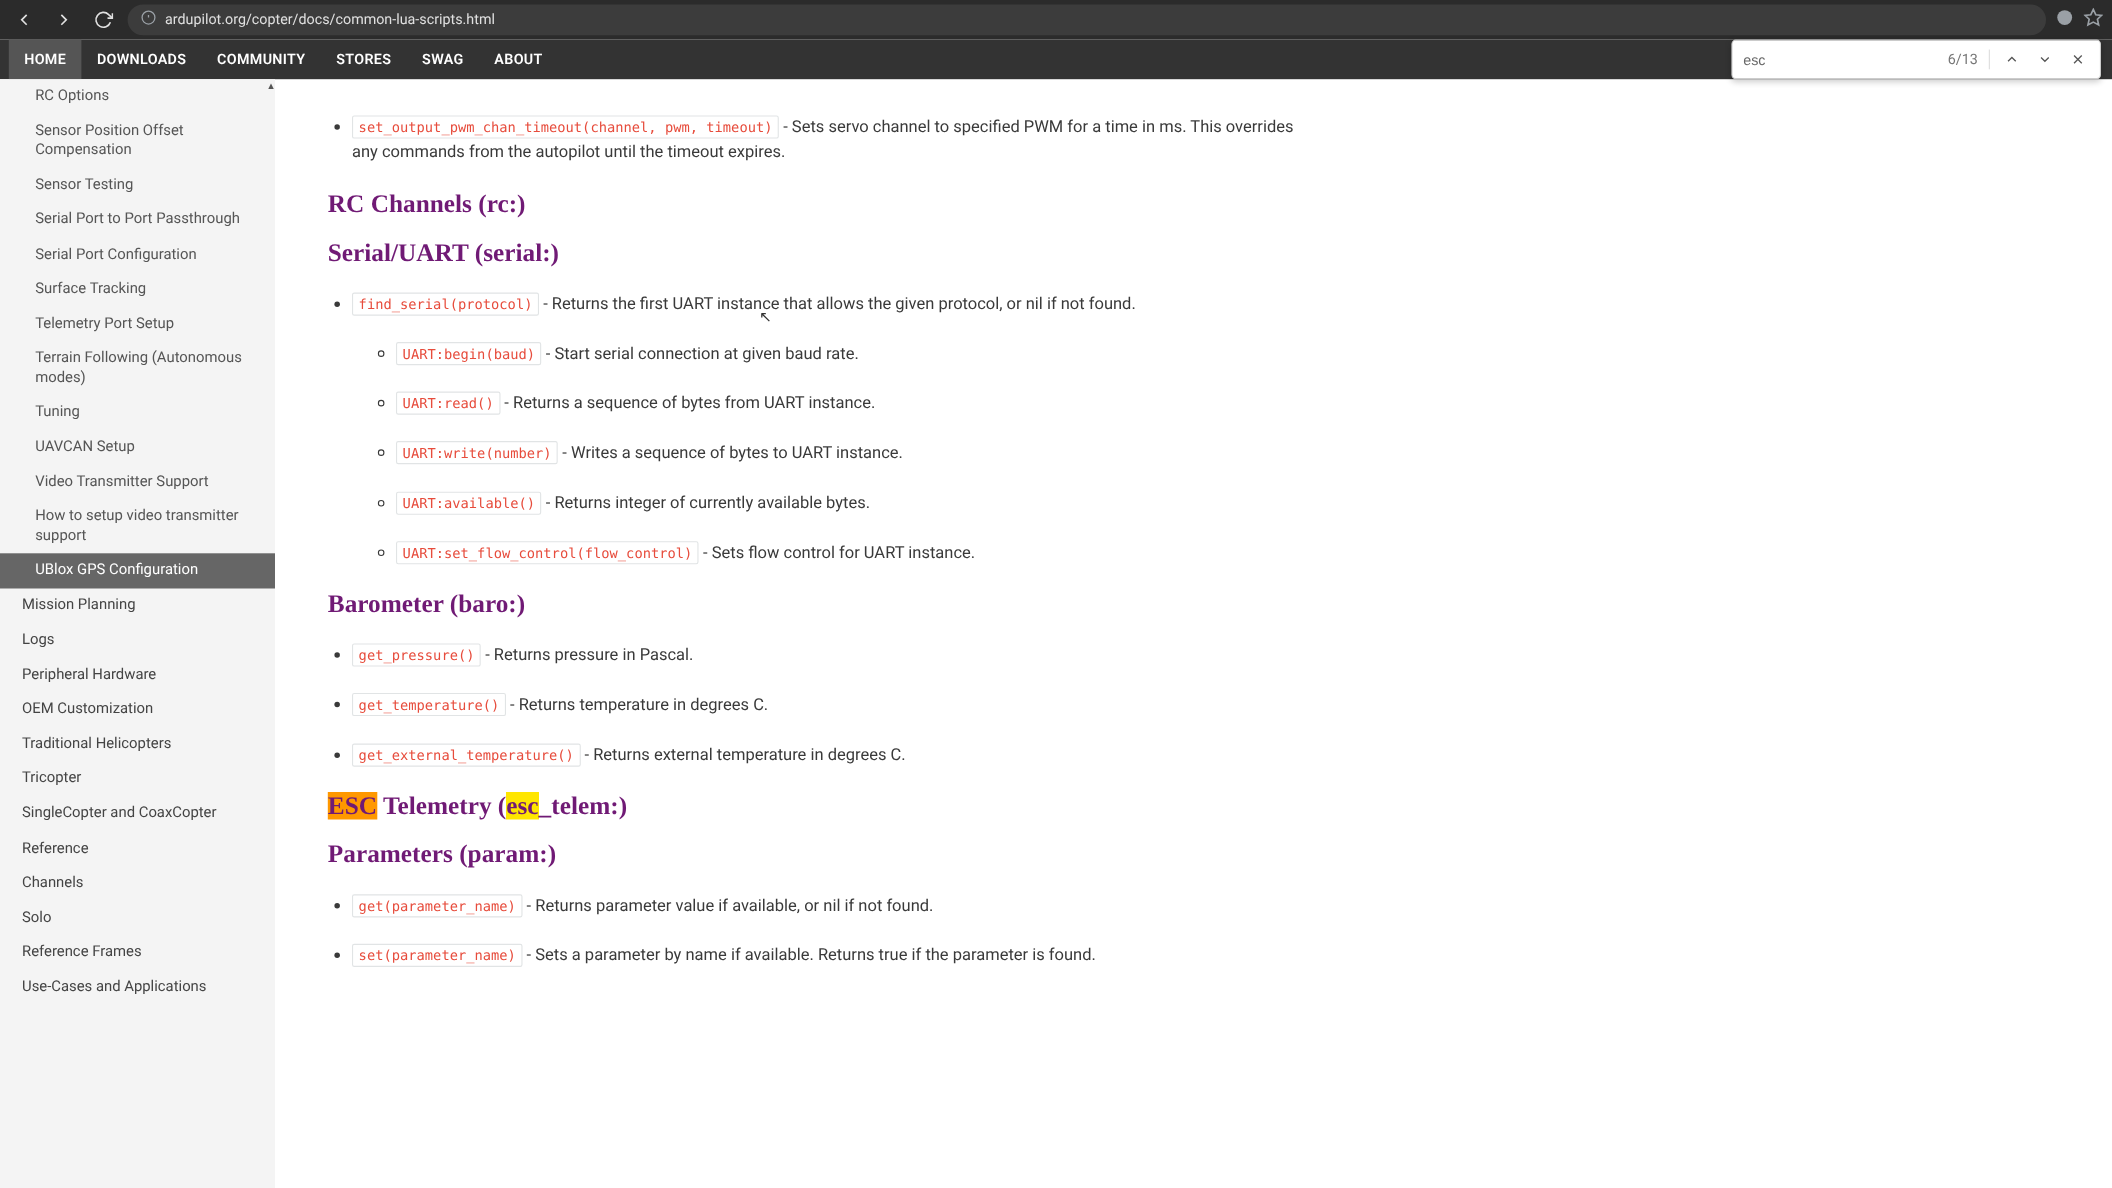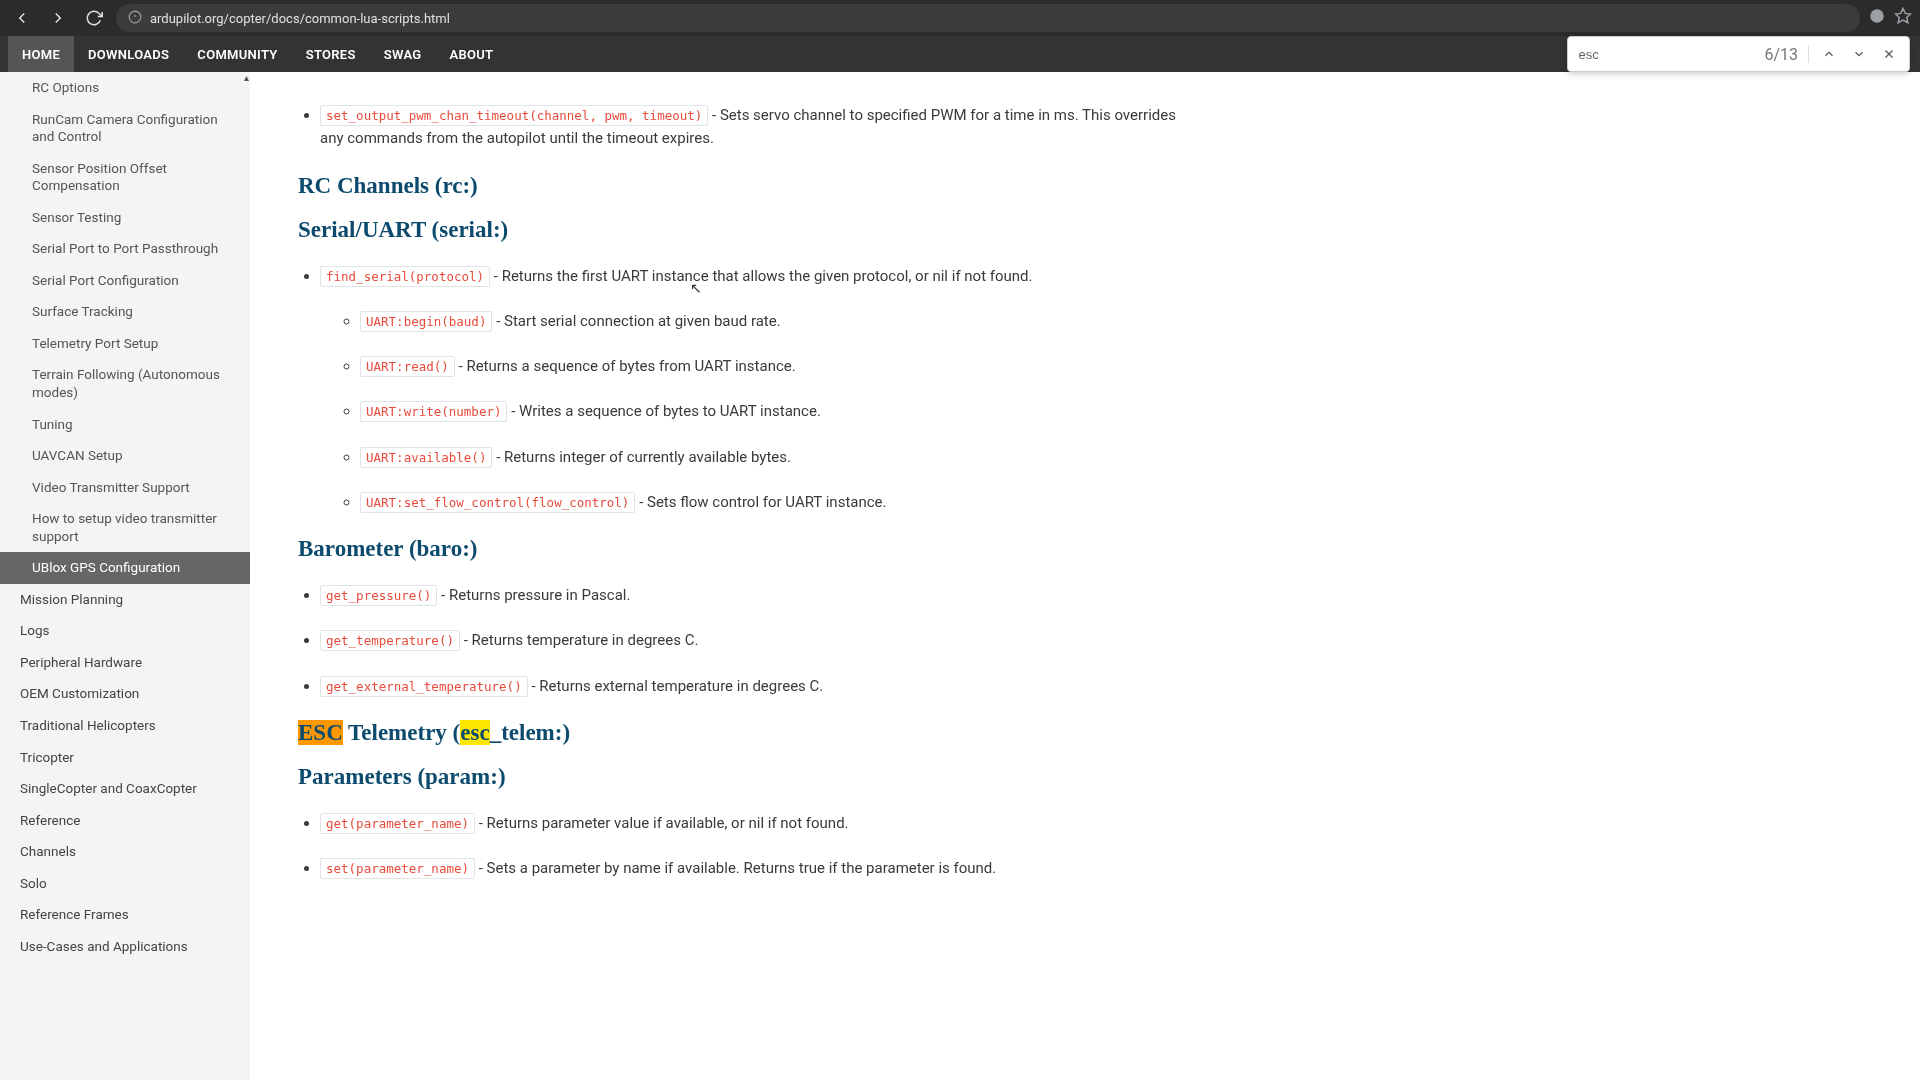--- a/index.html
+++ b/index.html
@@ -12,36 +12,36 @@
 .url-icon { margin-right: 8px; color: #9aa0a6; }
 .chrome-icons { display: flex; gap: 8px; color: #9aa0a6; align-items: center; }
 .chrome-icons svg { width: 18px; height: 18px; }
 
 .top-nav { background: #333; height: 36px; display: flex; align-items: center; padding: 0 8px; color: #fff; font-size: 13px; font-weight: 600; letter-spacing: .3px; }
 .top-nav-item { padding: 0 14px; height: 100%; display: flex; align-items: center; cursor: pointer; }
 .top-nav-item.active { background: #555; }
 
 .find-bar { position: absolute; top: 36px; right: 10px; background: #fff; border: 1px solid #ccc; box-shadow: 0 2px 6px rgba(0,0,0,.2); border-radius: 4px; height: 36px; display: flex; align-items: center; padding: 0 10px; gap: 10px; z-index: 100; min-width: 280px; }
 .find-input { border: none; outline: none; font-size: 13px; color: #666; flex: 1; }
-.find-count { font-size: 16px; color: #777; }
+.find-count { font-size: 13px; color: #777; }
 .find-btn { width: 20px; height: 20px; display: flex; align-items: center; justify-content: center; color: #555; cursor: pointer; }
 .find-btn svg { width: 14px; height: 14px; }
 .find-sep { width: 1px; height: 18px; background: #ddd; }
 
 .page { display: flex; height: calc(100vh - 72px); }
 
 .sidebar { width: 250px; background: #f4f4f4; overflow-y: hidden; position: relative; }
 .sidebar::-webkit-scrollbar { width: 8px; }
 .sidebar-dn { position: absolute; right: 1px; top: 0; color:#555; font-size:10px;}
 .sidebar-item { padding: 7px 12px 7px 32px; font-size: 13.5px; color: #555; cursor: pointer; line-height: 1.3; }
 .sidebar-item.level0 { padding-left: 20px; color: #444; }
 .sidebar-item.active { background: #666; color: #fff; }
 
 .content { flex: 1; padding: 10px 48px 20px; overflow-y: auto; color: #333; max-width: 980px; position: relative; }
-.content h2 { font-family: Georgia, serif; font-weight: 700; font-size: 23px; margin: 18px 0 12px; color: #0c4a6e; }
+.content h2 { font-family: Georgia, serif; font-weight: 700; font-size: 23px; margin: 18px 0 12px; color: #701a75; }
 .content ul { list-style: disc; margin-left: 22px; }
 .content ul ul { list-style: circle; margin-left: 40px; margin-top: 6px; }
 .content li { margin: 22px 0; line-height: 1.55; font-size: 15px; color: #3a3a3a; }
 .code { background: #fff; border: 1px solid #e1e4e5; font-family: "Consolas", monospace; font-size: 12.5px; color: #e74c3c; padding: 2px 5px; border-radius: 2px; }
 .code.sel { background: #2d66c3; color: #fff; border-color: #2d66c3; }
 .hl { background: #ffe600; }
 .hl.active { background: #ff9800; }
 .cursor-arrow { position: absolute; left: 440px; top: 208px; font-size: 14px; }
 </style>
 </head>
@@ -111,21 +111,20 @@
         <line x1="6" y1="6" x2="18" y2="18"></line>
       </svg>
     </div>
 </div>
 
 <div class="page">
   <div class="sidebar">
     <div class="sidebar-dn">▴</div>
     <div id="sb1">
         <div class="sidebar-item">RC Options</div>
-        <div class="sidebar-item">RunCam Camera Configuration and Control</div>
         <div class="sidebar-item">Sensor Position Offset Compensation</div>
         <div class="sidebar-item">Sensor Testing</div>
         <div class="sidebar-item">Serial Port to Port Passthrough</div>
         <div class="sidebar-item">Serial Port Configuration</div>
         <div class="sidebar-item">Surface Tracking</div>
         <div class="sidebar-item">Telemetry Port Setup</div>
         <div class="sidebar-item">Terrain Following (Autonomous modes)</div>
         <div class="sidebar-item">Tuning</div>
         <div class="sidebar-item">UAVCAN Setup</div>
         <div class="sidebar-item">Video Transmitter Support</div>

